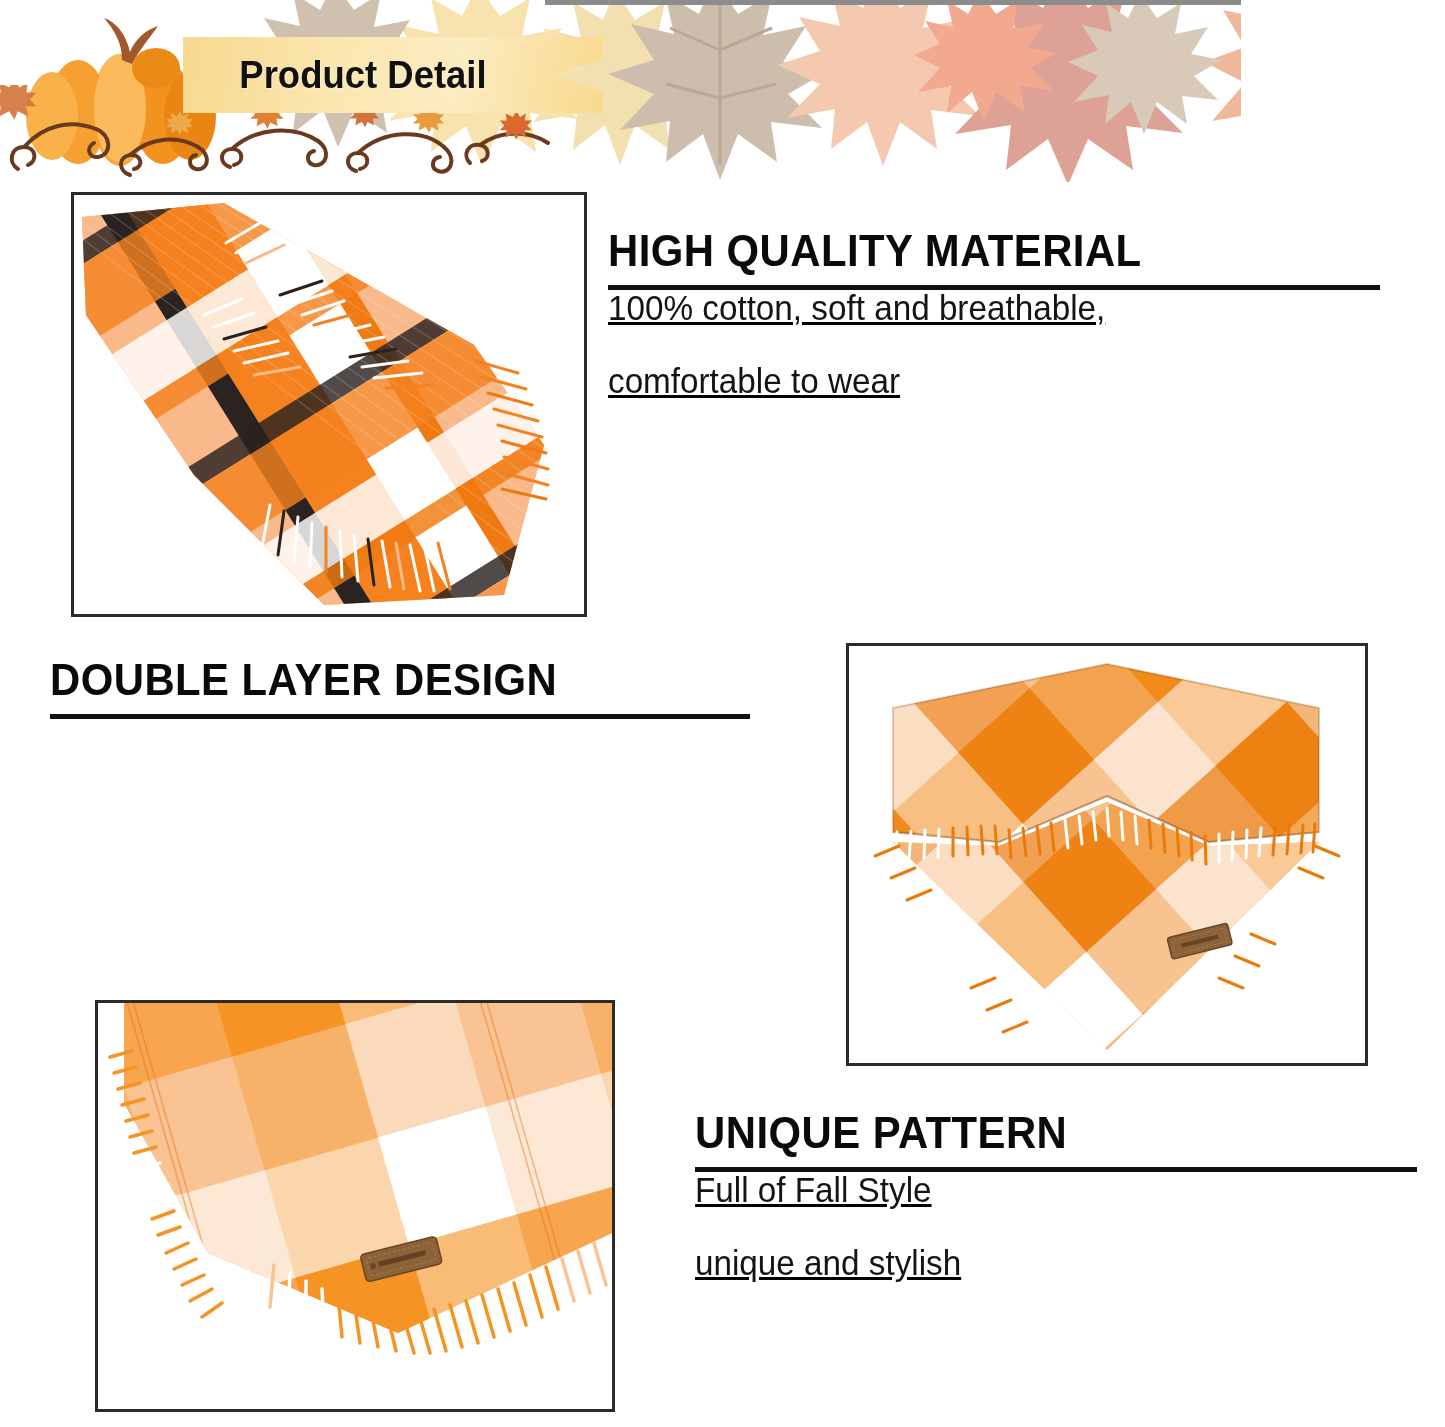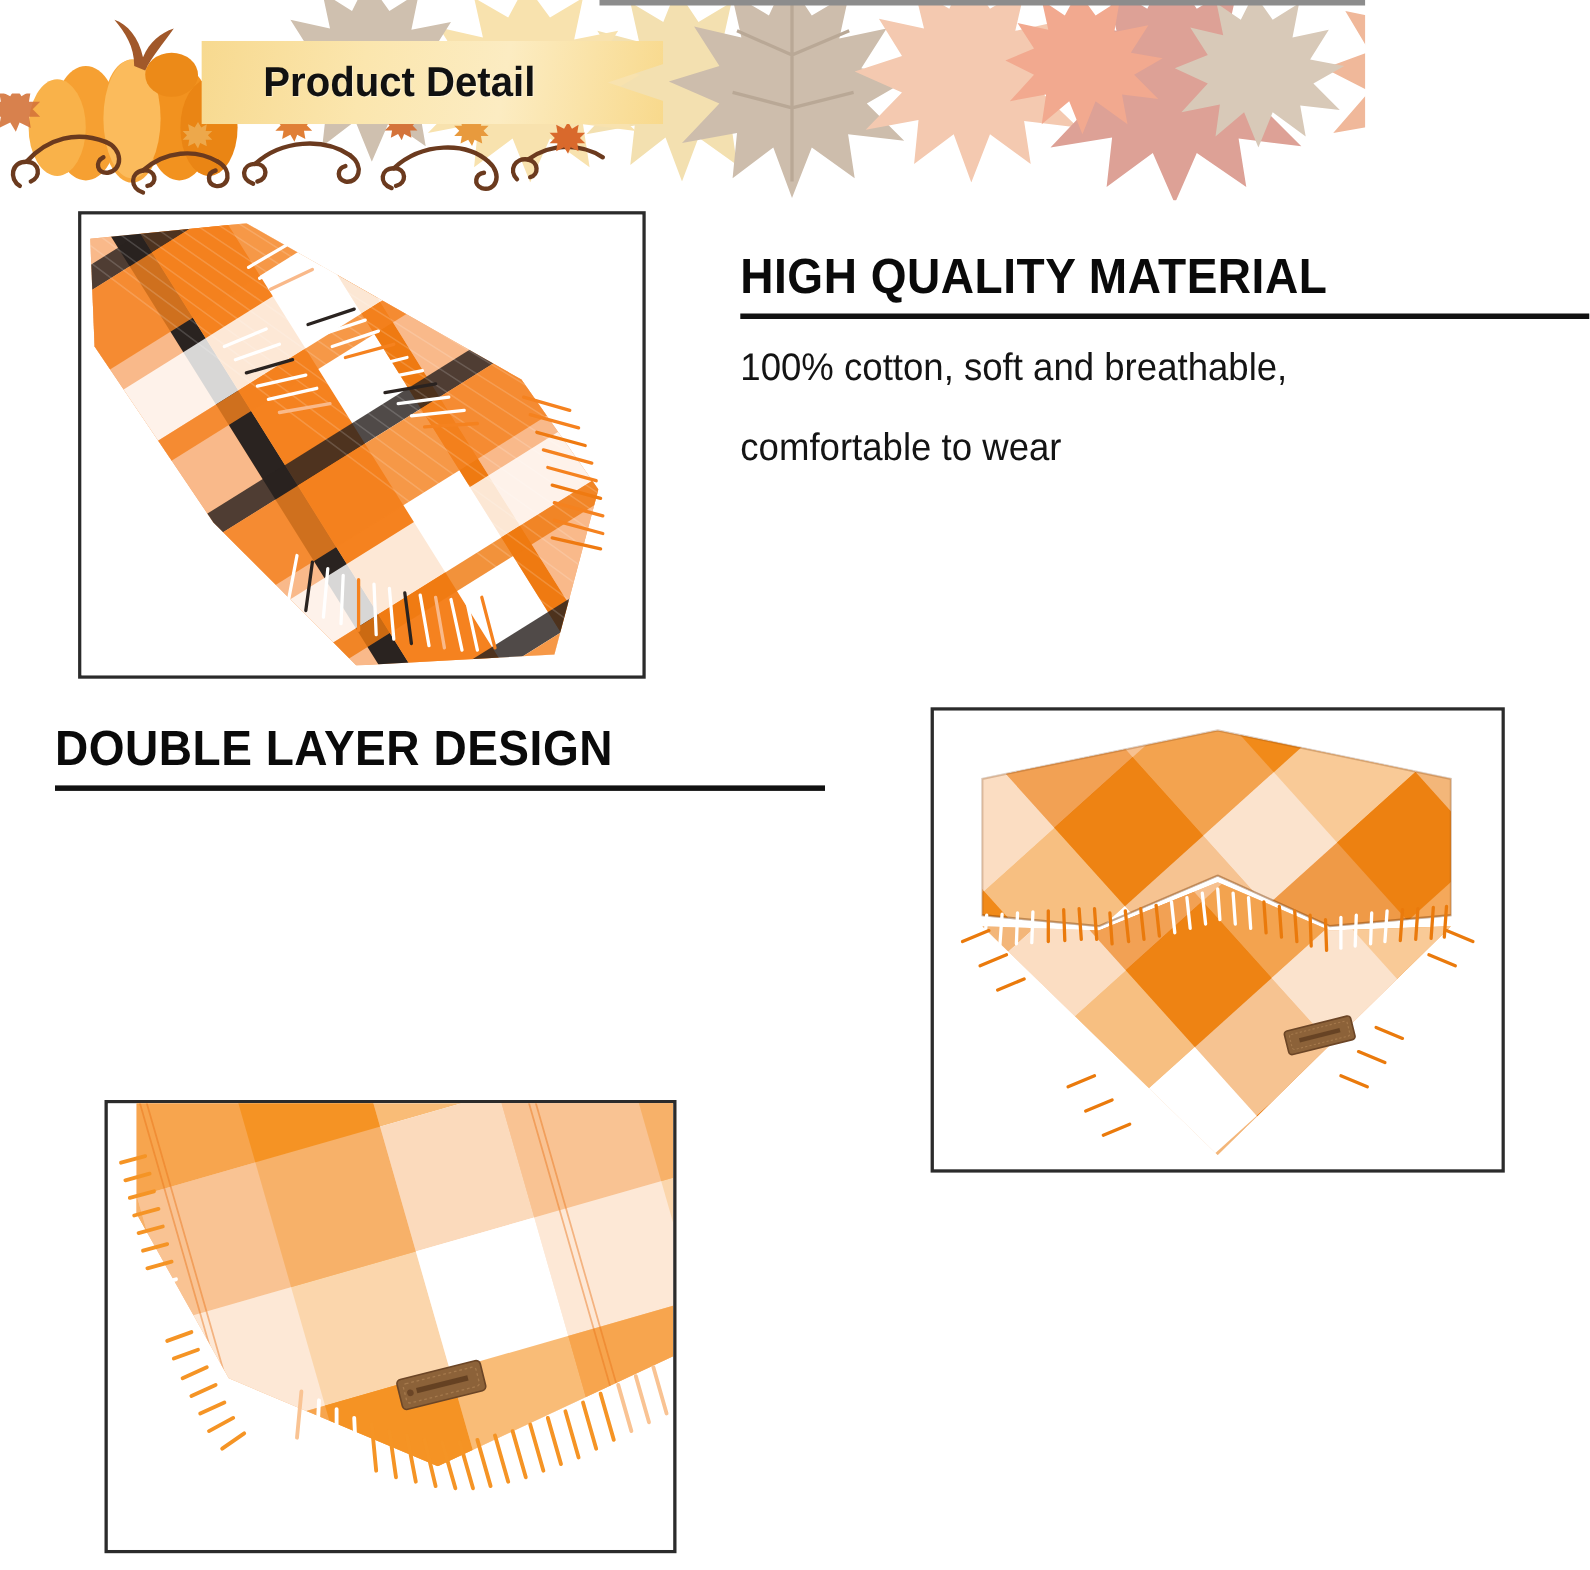--- a/index.html
+++ b/index.html
@@ -91,35 +91,35 @@
     transform: scaleX(.93);
     transform-origin: left center;
     letter-spacing: .5px;
   }
   .feature-rule {
     height: 5px;
     background: #111111;
     margin-top: 11px;
   }
   .feature-lines {
-    margin-top: 26px;
+    text-decoration: underline;
   }
   .feature-line {
     font-family: "Liberation Sans", sans-serif;
     font-size: 35px;
     line-height: 1.0;
     color: #141414;
     margin-bottom: 38px;
     white-space: nowrap;
     transform: scaleX(.95);
     transform-origin: left center;
   }
   .feature-line:last-child { margin-bottom: 0; }
 
-  #feature-material { left: 673px; top: 228px; width: 772px; }
+  #feature-material { left: 608px; top: 228px; width: 772px; }
   #feature-material .feature-rule { width: 772px; }
 
   #feature-double { left: 50px; top: 657px; width: 700px; }
   #feature-double .feature-rule { width: 700px; }
 
   #feature-unique { left: 695px; top: 1110px; width: 722px; }
   #feature-unique .feature-rule { width: 722px; }
 
   
   .photo {
@@ -647,14 +647,22 @@
 
       <g transform="translate(262,252) rotate(-14)">
         <rect x="0" y="0" width="78" height="28" rx="4" fill="#8c6239" stroke="#6b4526" stroke-width="1.5"></rect>
         <rect x="5" y="5" width="68" height="18" rx="3" fill="none" stroke="#a5794c" stroke-width="1.2" stroke-dasharray="2.5 2.5"></rect>
         <rect x="16" y="11" width="48" height="5" fill="#5e3c1f" opacity=".85"></rect>
         <circle cx="10" cy="14" r="3" fill="#6b4526"></circle>
       </g>
     </svg>
   </div>
 
+  <div class="feature" id="feature-unique">
+    <div class="feature-title">UNIQUE PATTERN</div>
+    <div class="feature-rule"></div>
+    <div class="feature-lines">
+      <div class="feature-line">Full of Fall Style</div>
+      <div class="feature-line">unique and stylish</div>
+    </div>
+  </div>
 
 </div>
 
 </body></html>

